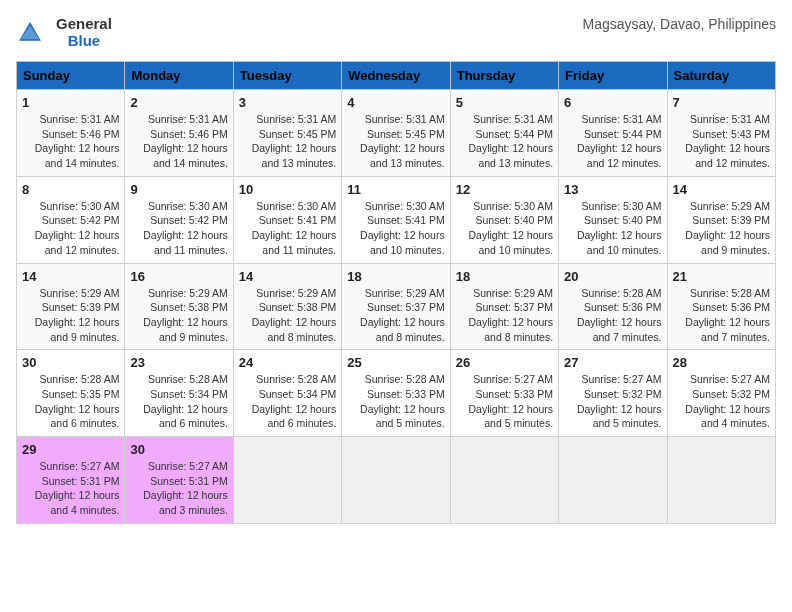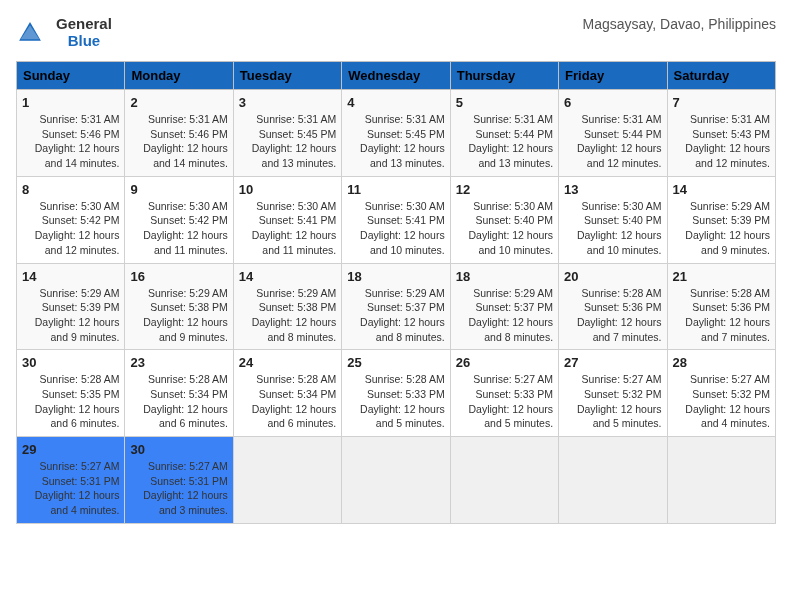--- a/index.html
+++ b/index.html
@@ -88,21 +88,21 @@
     .day-info {
       color: #333;
       font-size: 10.5px;
       line-height: 1.4;
       text-align: right;
     }
     .empty-cell {
       background: #f0f0f0 !important;
     }
     tbody tr:last-child td {
-      background: #3b82f6;
+      background: #f0abfc;
     }
     .row-alt td { background: #fff; }
   </style>
 </head>
 <body>
 
 <div class="header">
   <div class="logo">
     <svg class="logo-icon" viewBox="0 0 36 36">
       <polygon points="18,4 32,28 4,28" fill="#1a6abf"></polygon>

